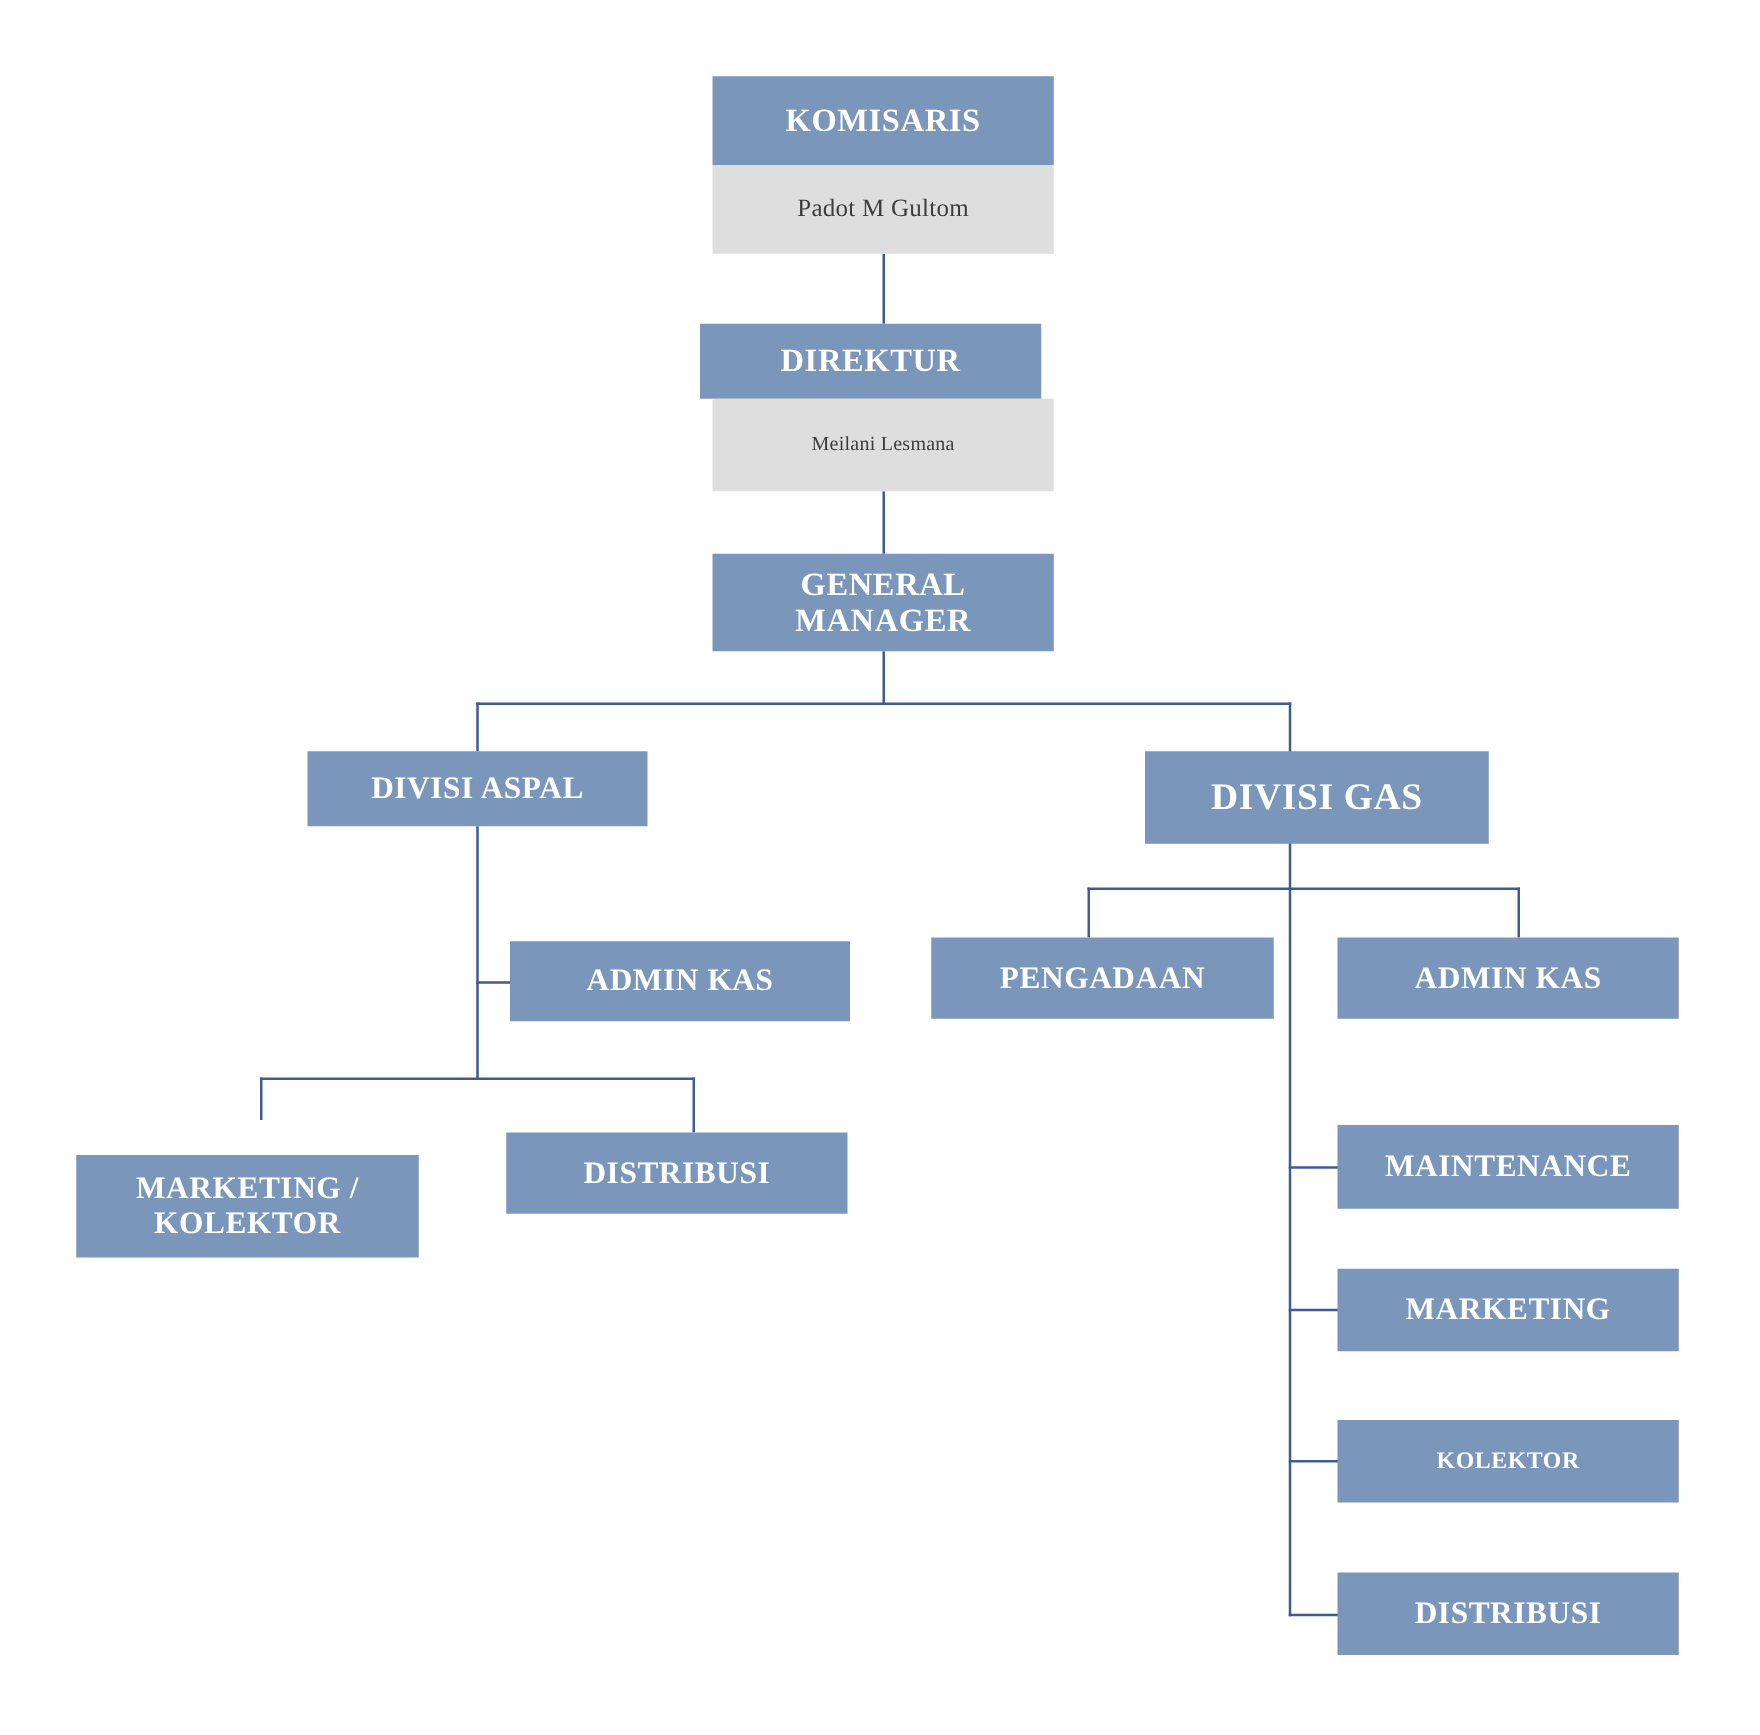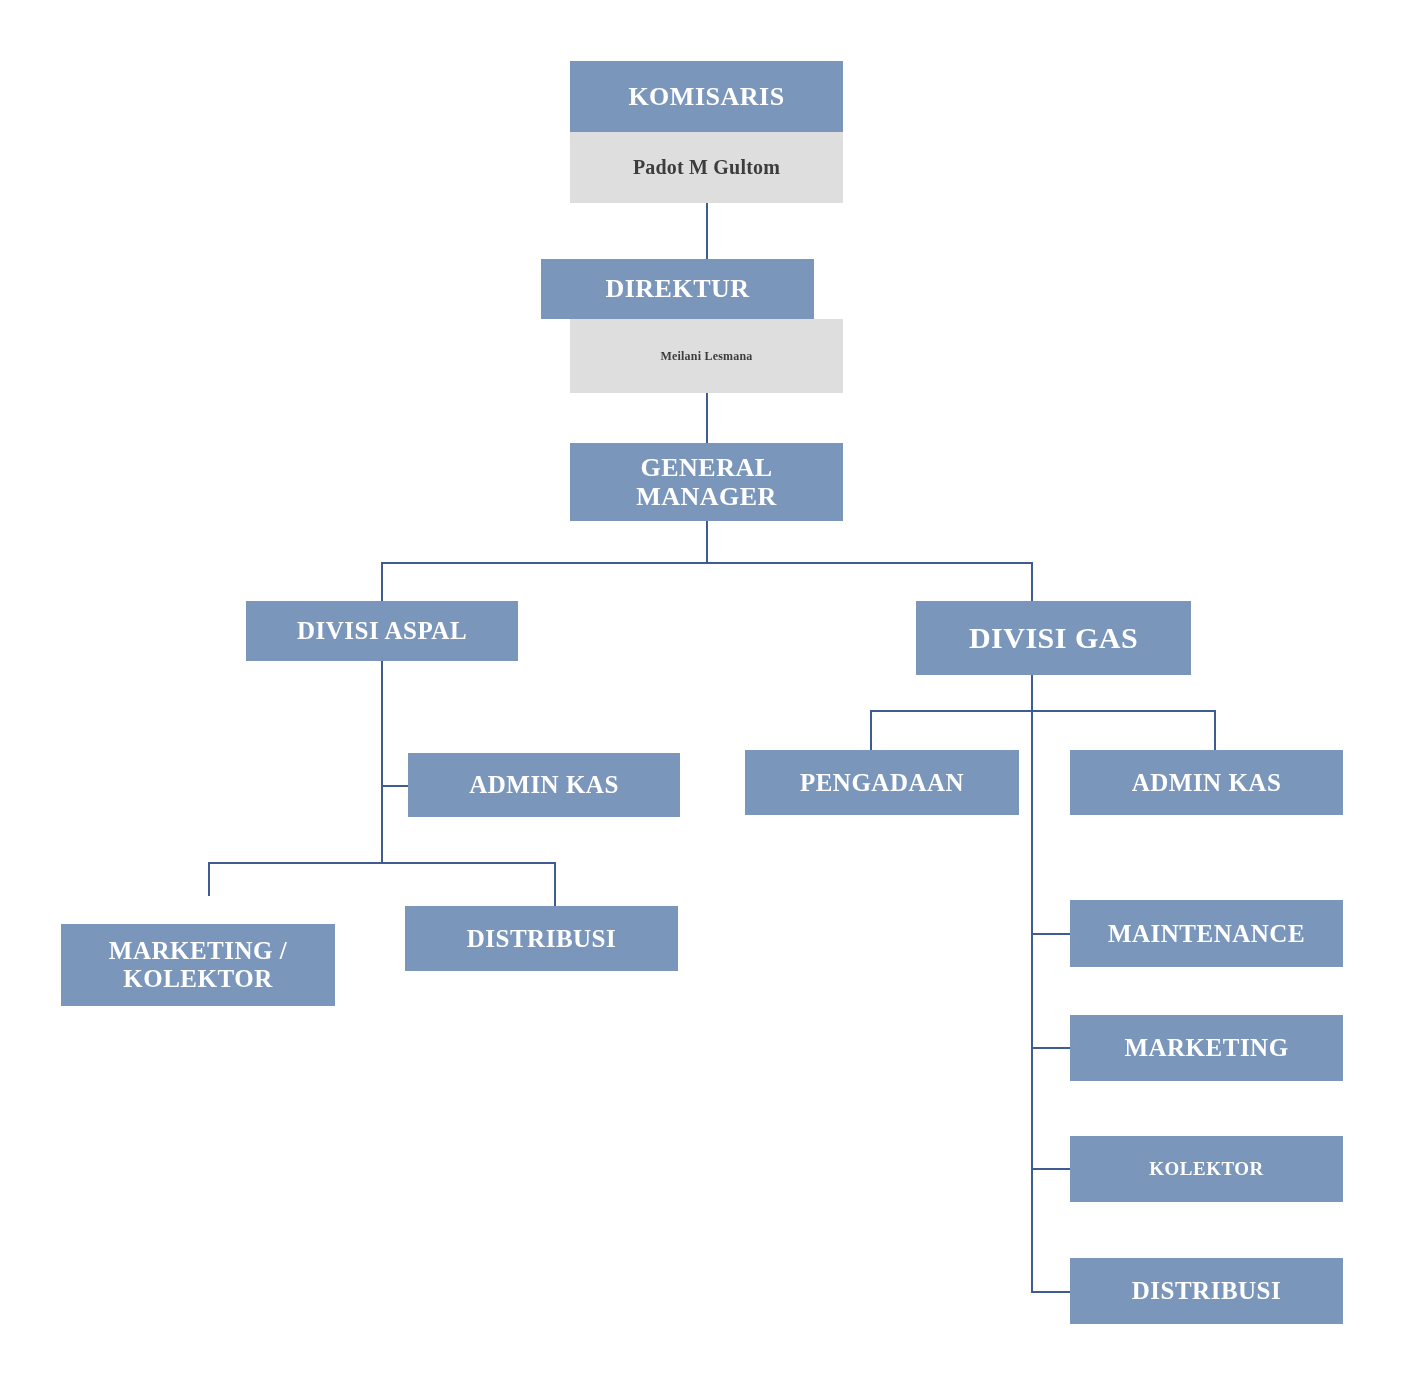--- a/index.html
+++ b/index.html
@@ -32,21 +32,21 @@
   }
   .sub{
     position:absolute;
     box-sizing:border-box;
     display:flex;
     align-items:center;
     justify-content:center;
     text-align:center;
     background:#dedede;
     color:#3d3d3d;
-    font-weight:bold;
+    font-weight:normal;
     letter-spacing:.2px;
     z-index:3;
     padding:2px 6px;
   }
   
   .ln{
     position:absolute;
     background:#3f5c92;
     z-index:1;
   }
@@ -85,22 +85,22 @@
   <div class="ln lnv" style="left:1214px; top:710px; height:40px;"></div>
 
   <div class="ln lnh" style="left:1031px; top:933px; width:40px;"></div>
   <div class="ln lnh" style="left:1031px; top:1047px; width:40px;"></div>
   <div class="ln lnh" style="left:1031px; top:1168px; width:40px;"></div>
   <div class="ln lnh" style="left:1031px; top:1291px; width:40px;"></div>
 
   <div class="box" style="left:570px; top:61px; width:273px; height:71px; font-size:26px;">KOMISARIS</div>
   <div class="sub" style="left:570px; top:132px; width:273px; height:71px; font-size:20px;">Padot M Gultom</div>
 
-  <div class="box" style="left:541px; top:259px; width:273px; height:60px; font-size:26px;">DIREKTUR</div>
-  <div class="sub" style="left:570px; top:319px; width:273px; height:74px; font-size:12px;">Meilani Lesmana</div>
+  <div class="box" style="left:560px; top:259px; width:273px; height:60px; font-size:26px;">DIREKTUR</div>
+  <div class="sub" style="left:570px; top:319px; width:273px; height:74px; font-size:16px;">Meilani Lesmana</div>
 
   <div class="box" style="left:570px; top:443px; width:273px; height:78px; font-size:26px;">GENERAL MANAGER</div>
 
   <div class="box" style="left:246px; top:601px; width:272px; height:60px; font-size:25px;">DIVISI ASPAL</div>
 
   <div class="box" style="left:916px; top:601px; width:275px; height:74px; font-size:30px;">DIVISI GAS</div>
 
   <div class="box" style="left:408px; top:753px; width:272px; height:64px; font-size:25px;">ADMIN KAS</div>
 
   <div class="box" style="left:61px; top:924px; width:274px; height:82px; font-size:25px;">MARKETING / KOLEKTOR</div>

